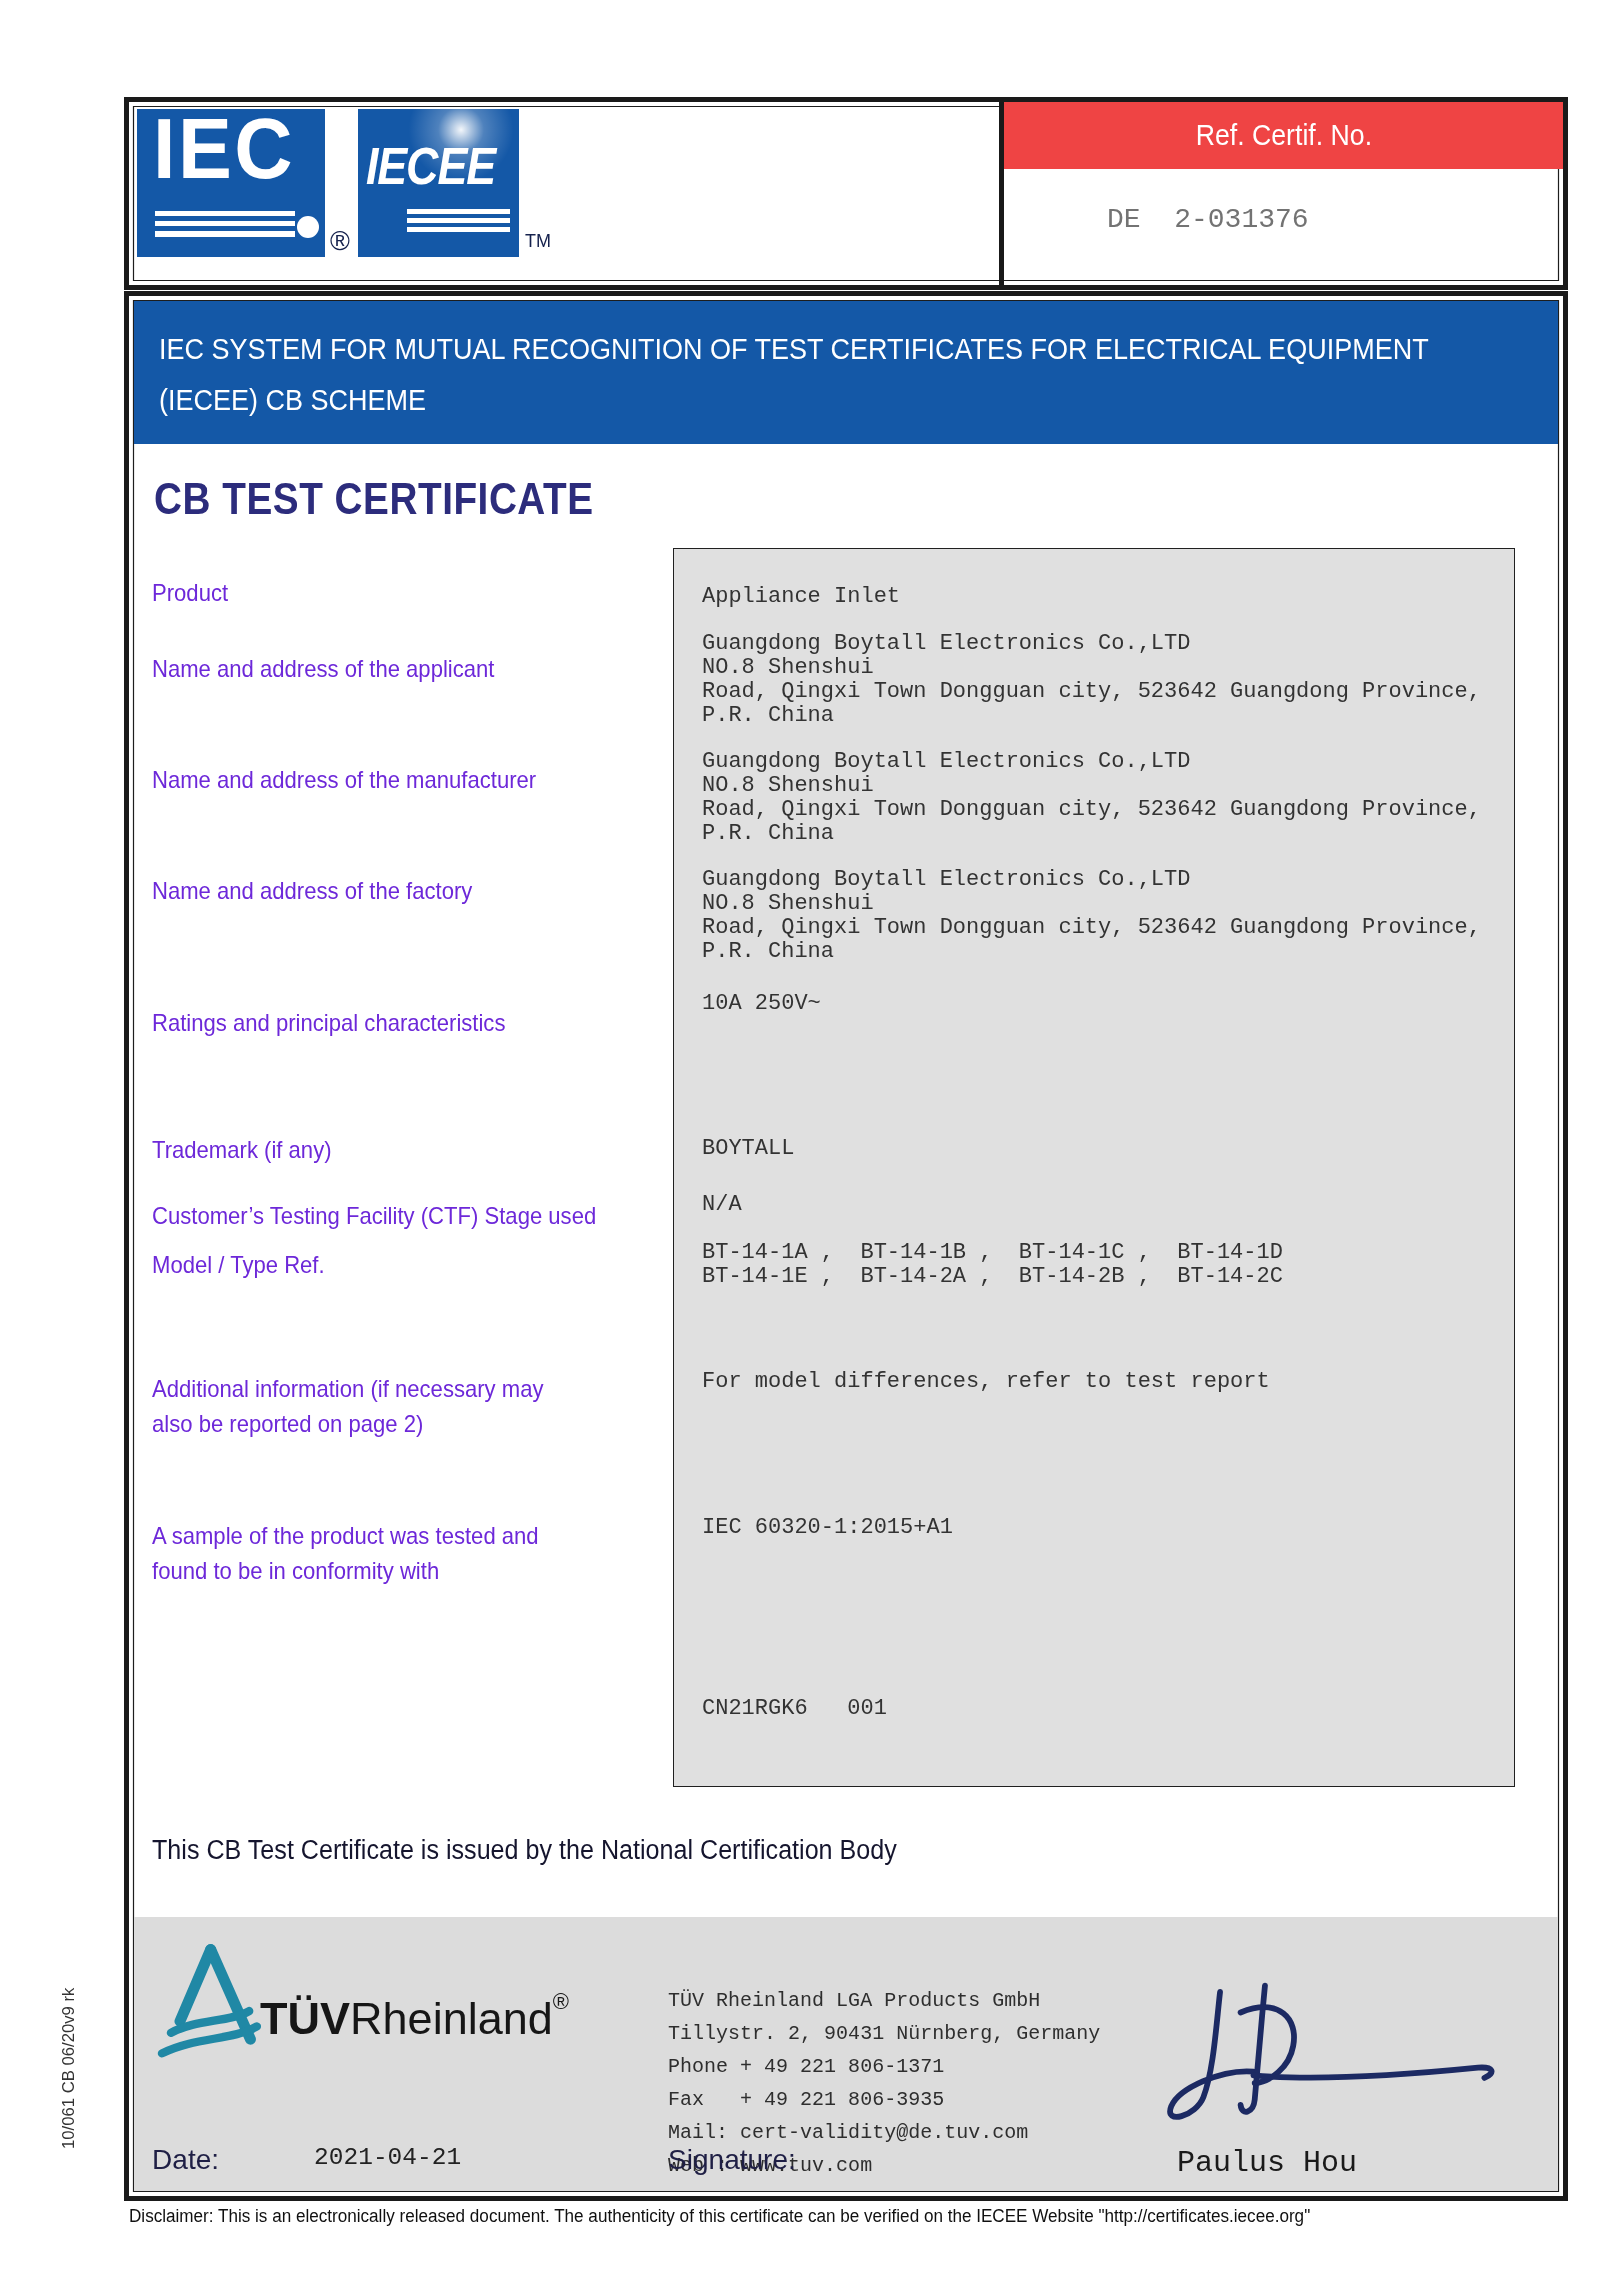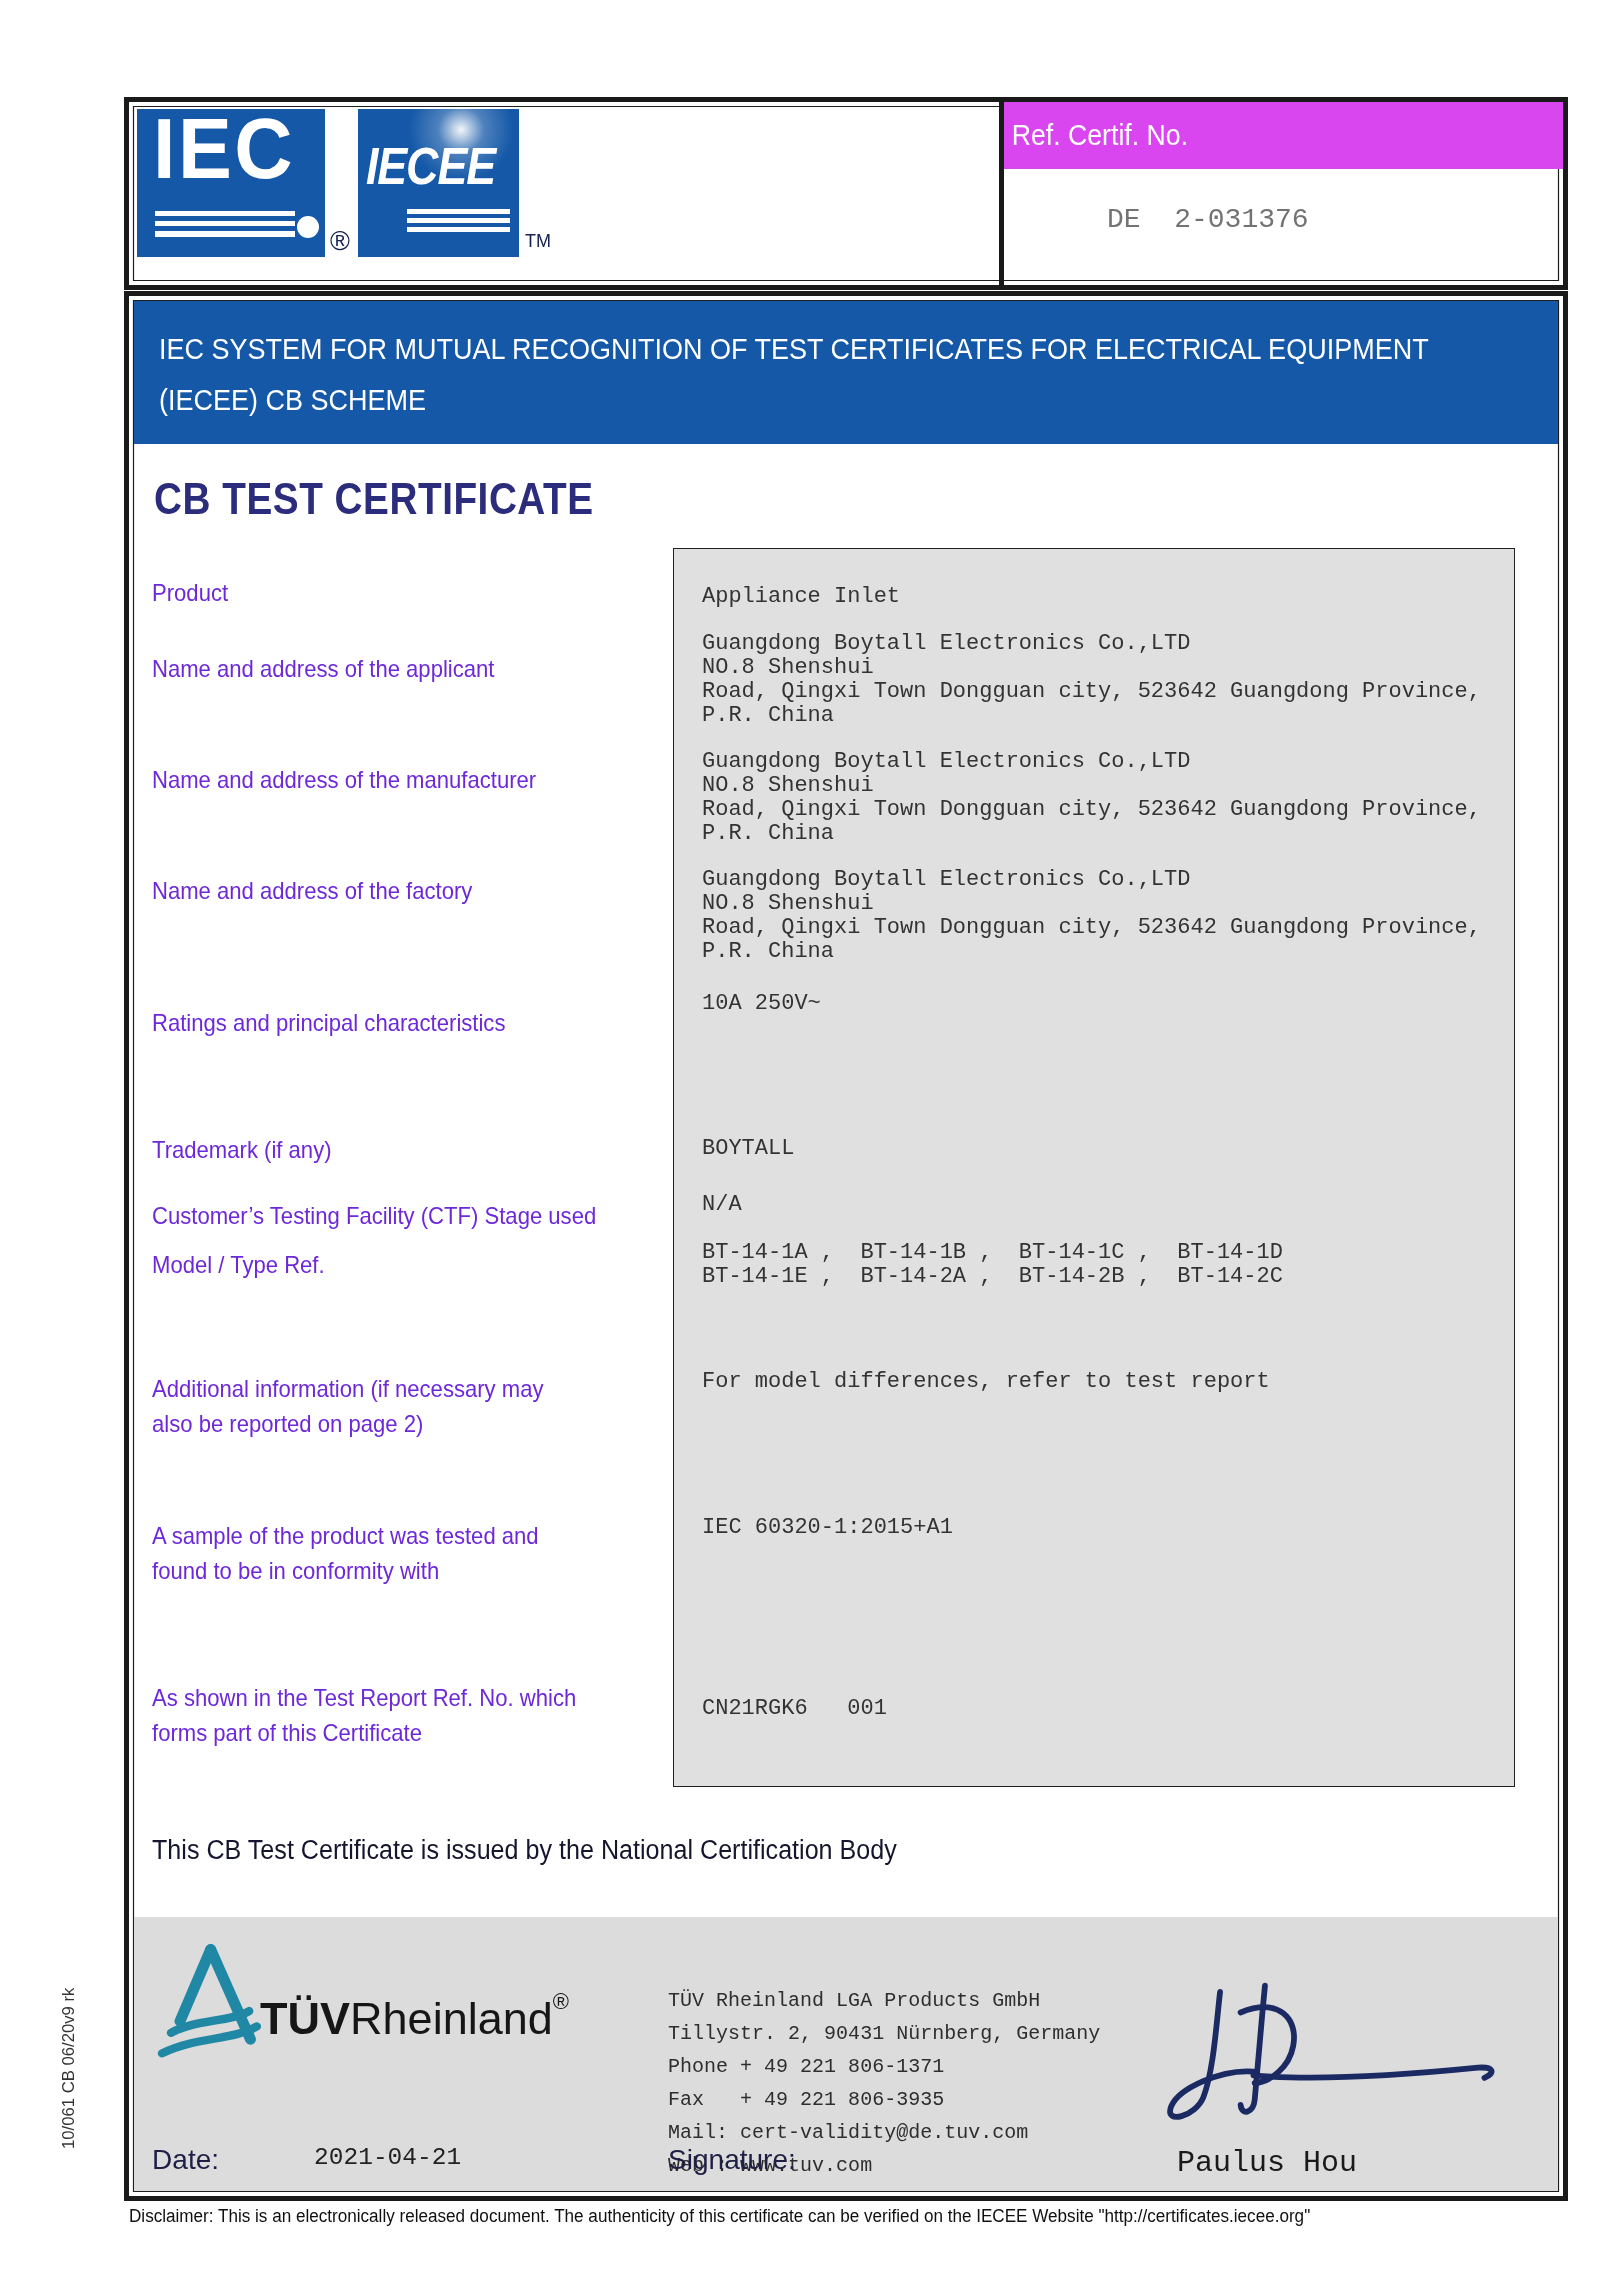--- a/index.html
+++ b/index.html
@@ -23,22 +23,22 @@
   .iecee-box{position:absolute;left:229px;top:7px;width:161px;height:148px;background:
       radial-gradient(circle at 64% 14%, rgba(255,255,255,.95) 0%, rgba(255,255,255,.25) 14%, rgba(255,255,255,0) 32%),#1458a7;
       overflow:hidden;}
   .iecee-word{position:absolute;left:7.7px;top:28px;color:#fff;font-size:51px;font-weight:bold;font-style:italic;
               letter-spacing:-1.3px;transform:scaleX(.88);transform-origin:0 0;}
   .iecee-bars{position:absolute;right:9px;bottom:20.6px;width:103px;}
   .iecee-bars i{display:block;height:4.5px;background:#fff;margin-bottom:4.5px;}
   .tm-mark{position:absolute;left:396px;top:129px;font-size:18px;color:#15214d;}
   .logo-divider{position:absolute;left:870px;top:0;bottom:0;width:5.1px;background:#191919;}
   .ref-area{position:absolute;left:875px;right:0;top:0;bottom:0;}
-  .ref-header{position:absolute;left:0;right:0;top:0;height:67px;background:#d946ef;color:#fff;
-              font-size:29px;line-height:67px;}
+  .ref-header{position:absolute;left:0;right:0;top:0;height:67px;background:#ef4444;color:#fff;
+              font-size:29px;text-align:center;line-height:67px;}
   .ref-header span{display:inline-block;transform:scaleX(.92);}
   .ref-value{position:absolute;left:103px;top:102px;font-family:"Liberation Mono",monospace;
              font-size:28px;color:#737373;white-space:pre-wrap;}
 
   
   .banner{position:absolute;left:5.1px;right:5.1px;top:5.1px;height:143px;background:#1458a7;color:#fff;}
   .banner div{position:absolute;left:24.5px;font-size:30px;}
   .banner .l1{top:31px;}
   .banner .l2{top:82px;}
   .banner span{display:inline-block;transform:scaleX(.9);transform-origin:0 0;white-space:nowrap;}
@@ -128,22 +128,20 @@
     <div class="label f2"><span>Name and address of the manufacturer</span></div>
     <div class="label f3"><span>Name and address of the factory</span></div>
     <div class="label f4"><span>Ratings and principal characteristics</span></div>
     <div class="label f5"><span>Trademark (if any)</span></div>
     <div class="label f6"><span>Customer’s Testing Facility (CTF) Stage used</span></div>
     <div class="label f7"><span>Model / Type Ref.</span></div>
     <div class="label f8"><span>Additional information (if necessary may
 also be reported on page 2)</span></div>
     <div class="label f9"><span>A sample of the product was tested and
 found to be in conformity with</span></div>
-    <div class="label f10"><span>As shown in the Test Report Ref. No. which
-forms part of this Certificate</span></div>
 
     <div class="gray-box">
       <div class="val v0">Appliance Inlet</div>
       <div class="val v1">Guangdong Boytall Electronics Co.,LTD
 NO.8 Shenshui
 Road, Qingxi Town Dongguan city, 523642 Guangdong Province,
 P.R. China</div>
       <div class="val v2">Guangdong Boytall Electronics Co.,LTD
 NO.8 Shenshui
 Road, Qingxi Town Dongguan city, 523642 Guangdong Province,

